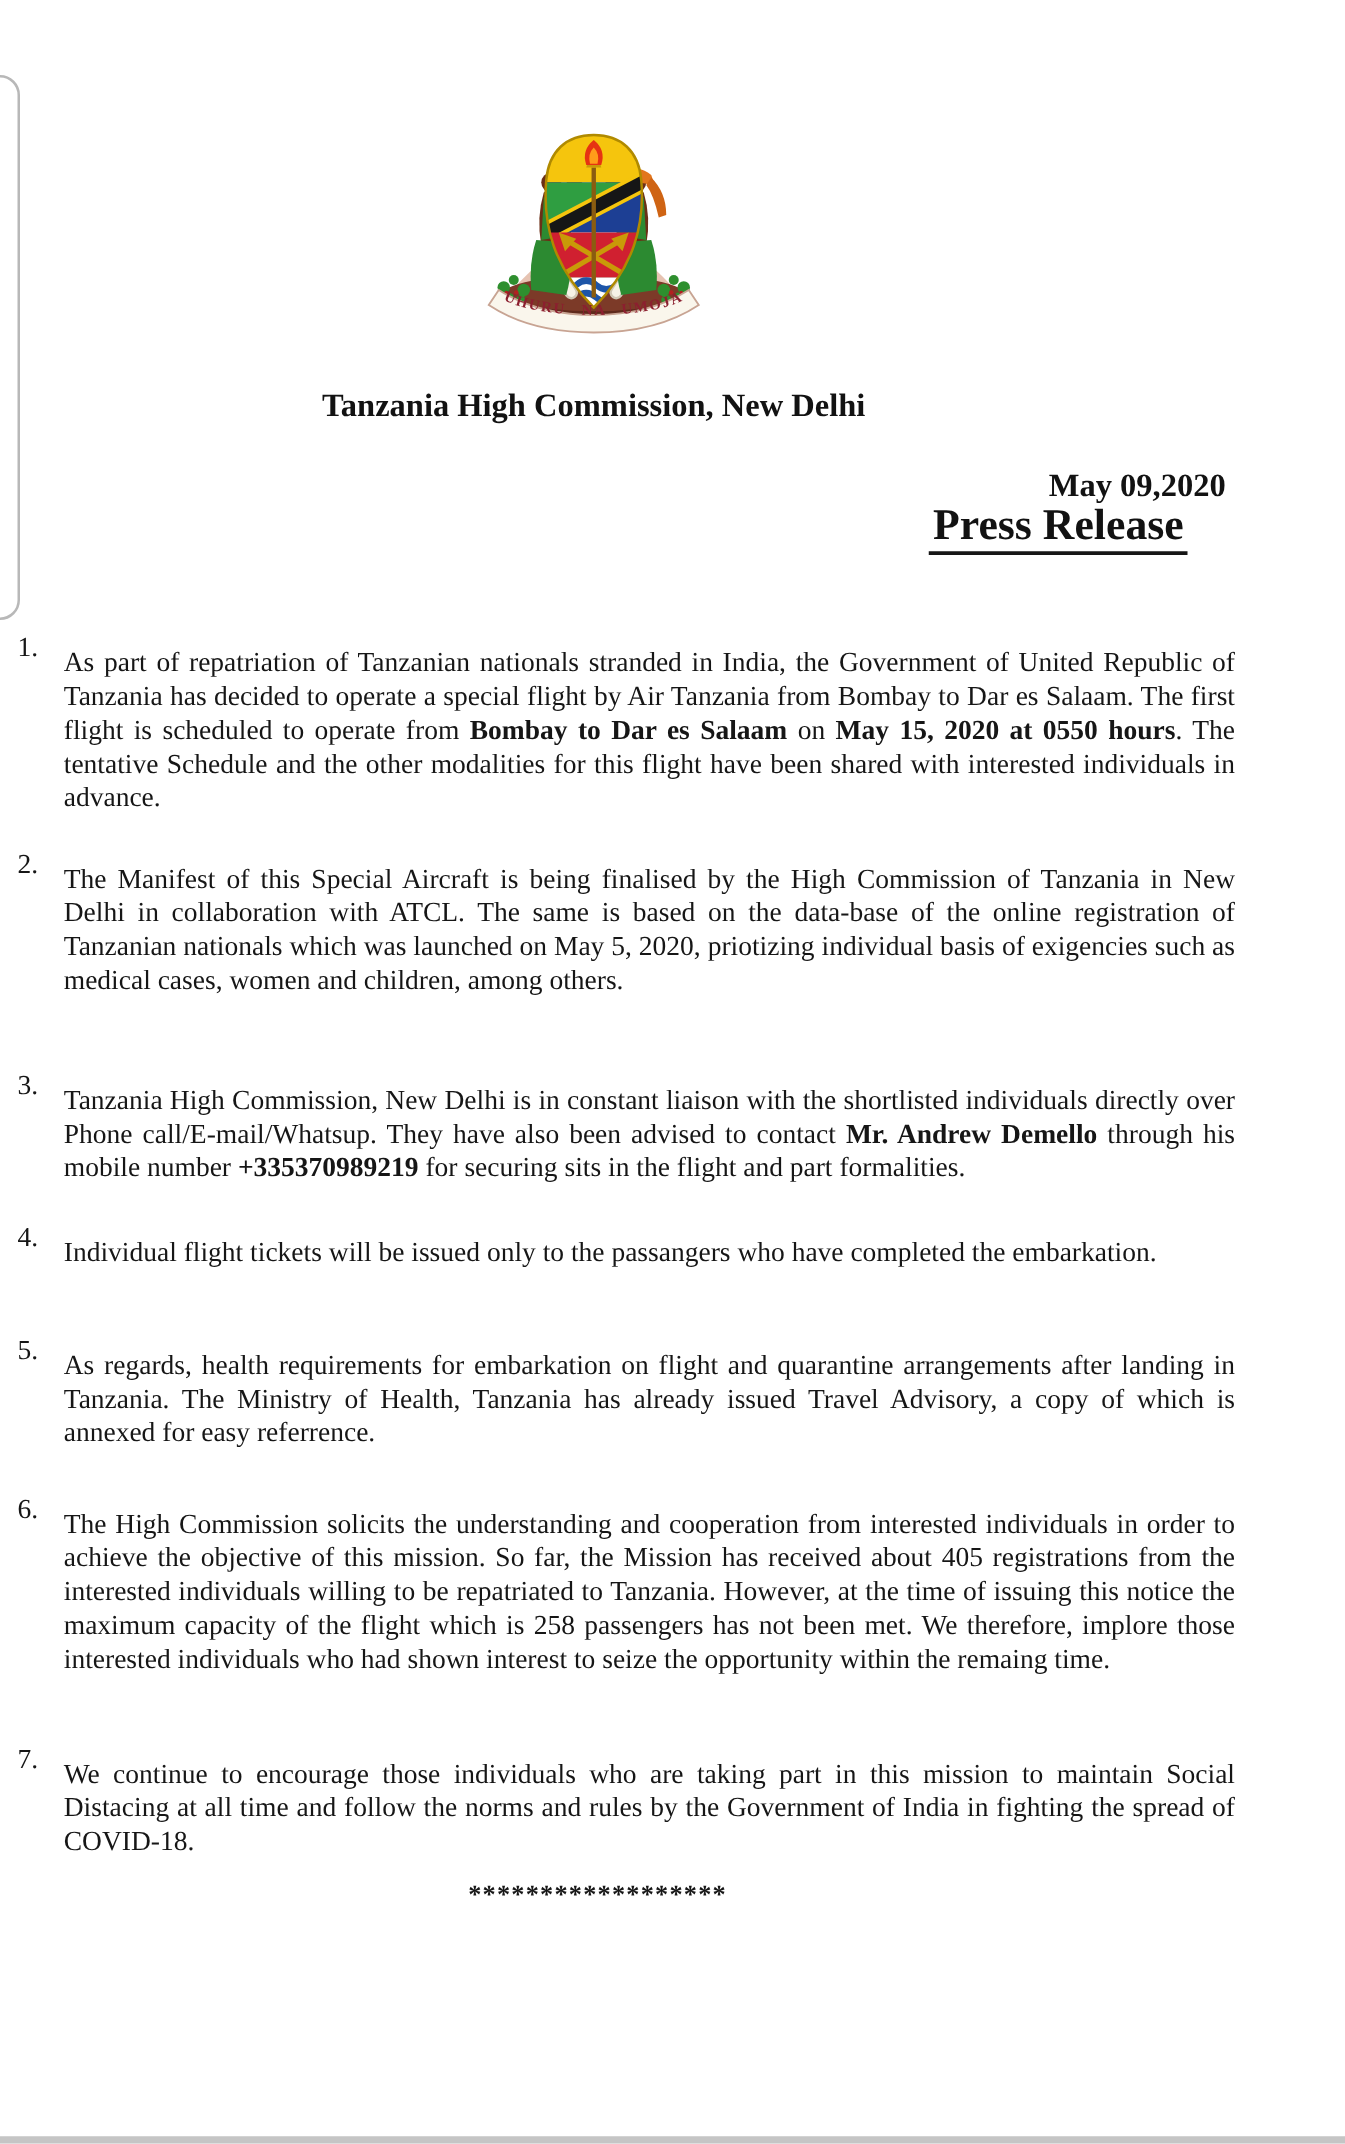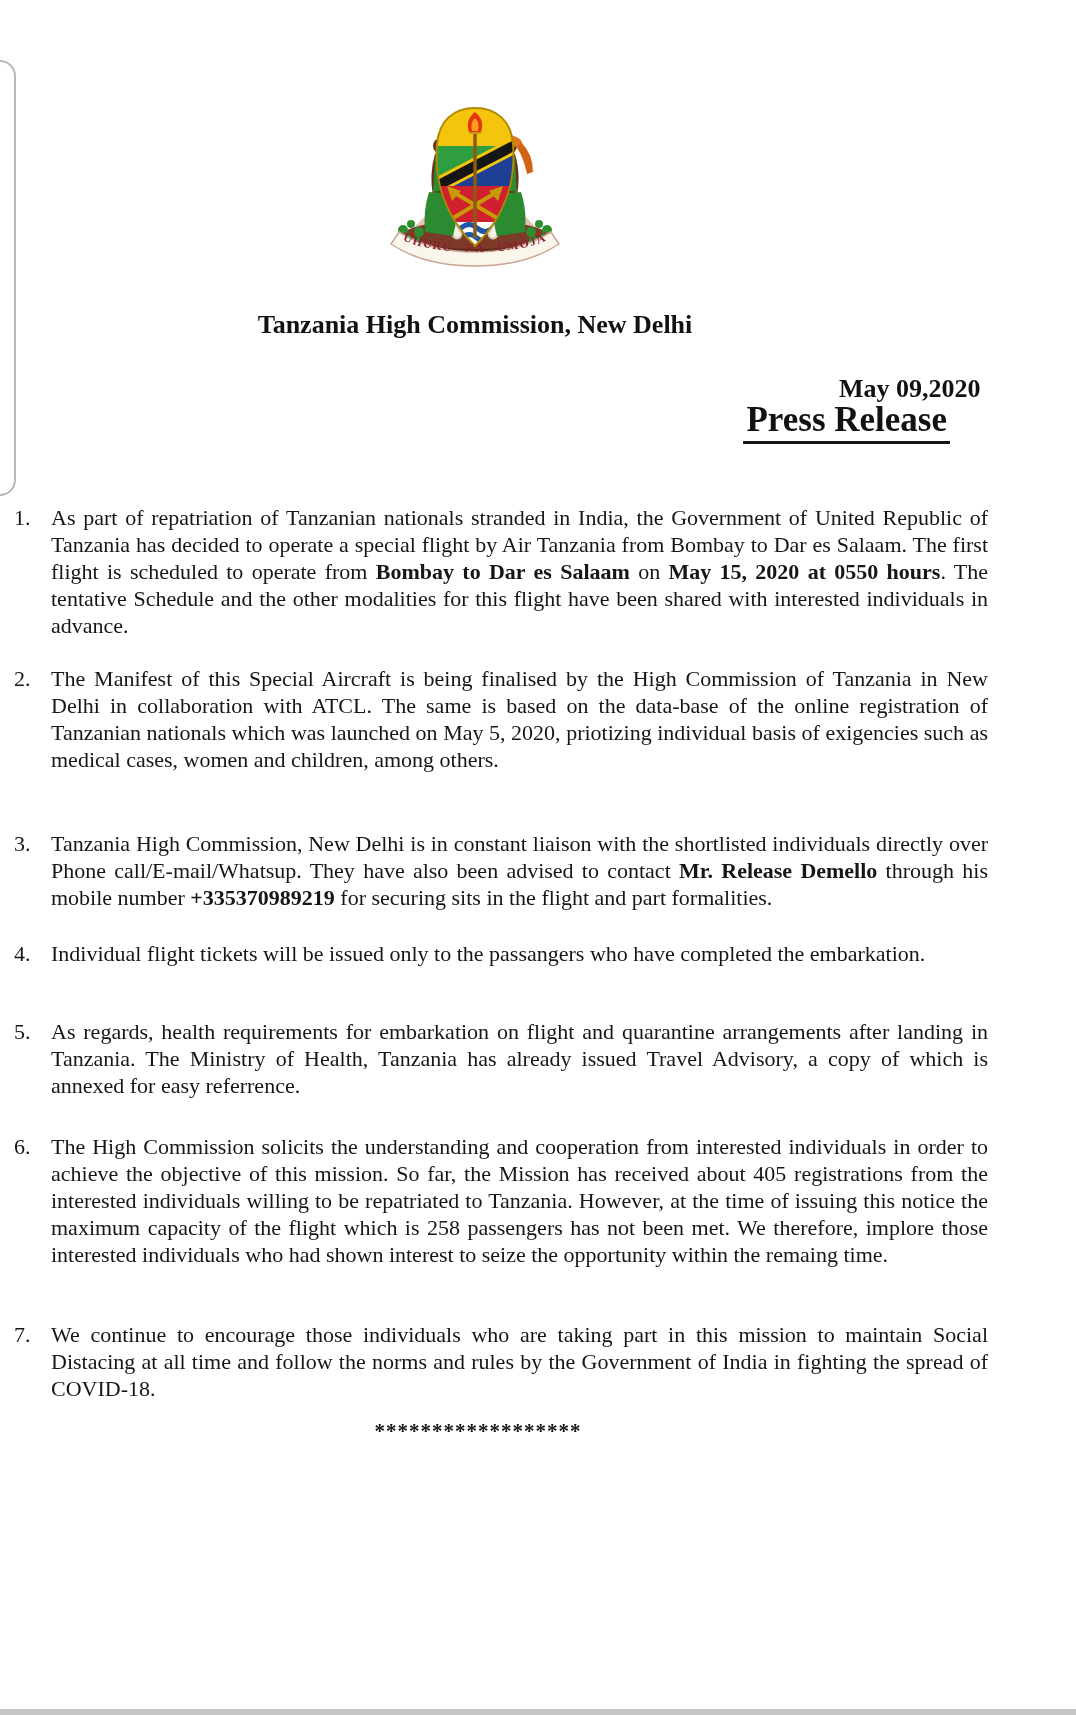--- a/index.html
+++ b/index.html
@@ -30,21 +30,21 @@
   .doc-title span{
     font-size:35px;font-weight:bold;color:#121212;
     border-bottom:3px solid #161616;padding:0 3px 2px 3px;
   }
   .body-text{
     position:absolute;left:14px;top:504px;width:974px;
     font-size:22px;line-height:27px;color:#161616;
   }
   .para{display:flex;}
   .para .num{flex:0 0 37px;width:37px;}
-  .para .ptext{flex:1;text-align:justify;}
+  .para .ptext{flex:1;text-align:justify;margin-top:12px;}
   .paras .para:nth-child(1){margin-top:0;}
   .paras .para:nth-child(2){margin-top:26px;}
   .paras .para:nth-child(3){margin-top:57px;}
   .paras .para:nth-child(4){margin-top:29px;}
   .paras .para:nth-child(5){margin-top:51px;}
   .paras .para:nth-child(6){margin-top:34px;}
   .paras .para:nth-child(7){margin-top:53px;}
   .footer-marks{
     margin-top:16px;text-align:center;transform:translateX(-23px);
     font-size:21px;font-weight:bold;letter-spacing:1px;color:#161616;
@@ -154,21 +154,21 @@
       <div class="para">
         <span class="num">1.</span>
         <div class="ptext"><span>As part of repatriation of Tanzanian nationals stranded in India, the Government of United Republic of Tanzania has decided to operate a special flight by Air Tanzania from Bombay to Dar es Salaam. The first flight is scheduled to operate from </span><b>Bombay to Dar es Salaam</b><span> on </span><b>May 15, 2020 at 0550 hours</b><span>. The tentative Schedule and the other modalities for this flight have been shared with interested individuals in advance.</span></div>
       </div>
       <div class="para">
         <span class="num">2.</span>
         <div class="ptext"><span>The Manifest of this Special Aircraft is being finalised by the High Commission of Tanzania in New Delhi in collaboration with ATCL. The same is based on the data-base of the online registration of Tanzanian nationals which was launched on May 5, 2020, priotizing individual basis of exigencies such as medical cases, women and children, among others.</span></div>
       </div>
       <div class="para">
         <span class="num">3.</span>
-        <div class="ptext"><span>Tanzania High Commission, New Delhi is in constant liaison with the shortlisted individuals directly over Phone call/E-mail/Whatsup. They have also been advised to contact </span><b>Mr. Release Demello</b><span> through his mobile number </span><b>+335370989219</b><span> for securing sits in the flight and part formalities.</span></div>
+        <div class="ptext"><span>Tanzania High Commission, New Delhi is in constant liaison with the shortlisted individuals directly over Phone call/E-mail/Whatsup. They have also been advised to contact </span><b>Mr. Andrew Demello</b><span> through his mobile number </span><b>+335370989219</b><span> for securing sits in the flight and part formalities.</span></div>
       </div>
       <div class="para">
         <span class="num">4.</span>
         <div class="ptext"><span>Individual flight tickets will be issued only to  the passangers who have completed the embarkation.</span></div>
       </div>
       <div class="para">
         <span class="num">5.</span>
         <div class="ptext"><span>As regards, health requirements for embarkation on flight and quarantine arrangements after landing in Tanzania. The Ministry of Health, Tanzania has already issued Travel Advisory, a copy of which is annexed for easy referrence.</span></div>
       </div>
       <div class="para">

